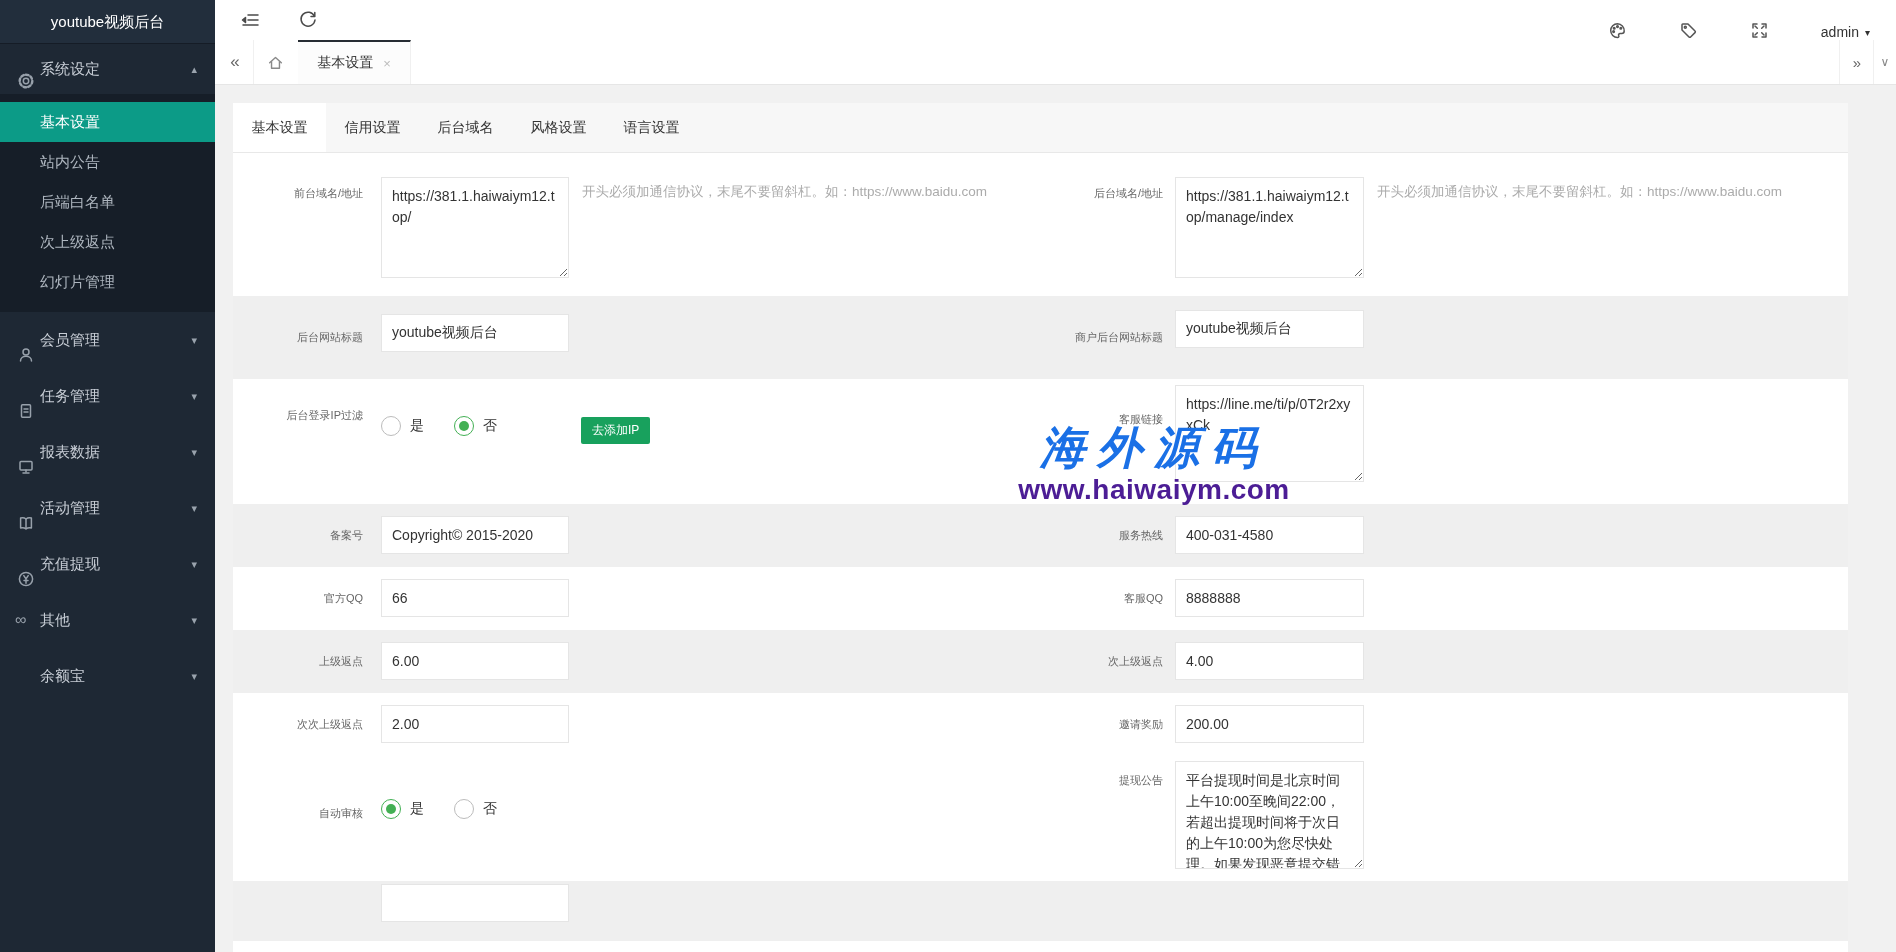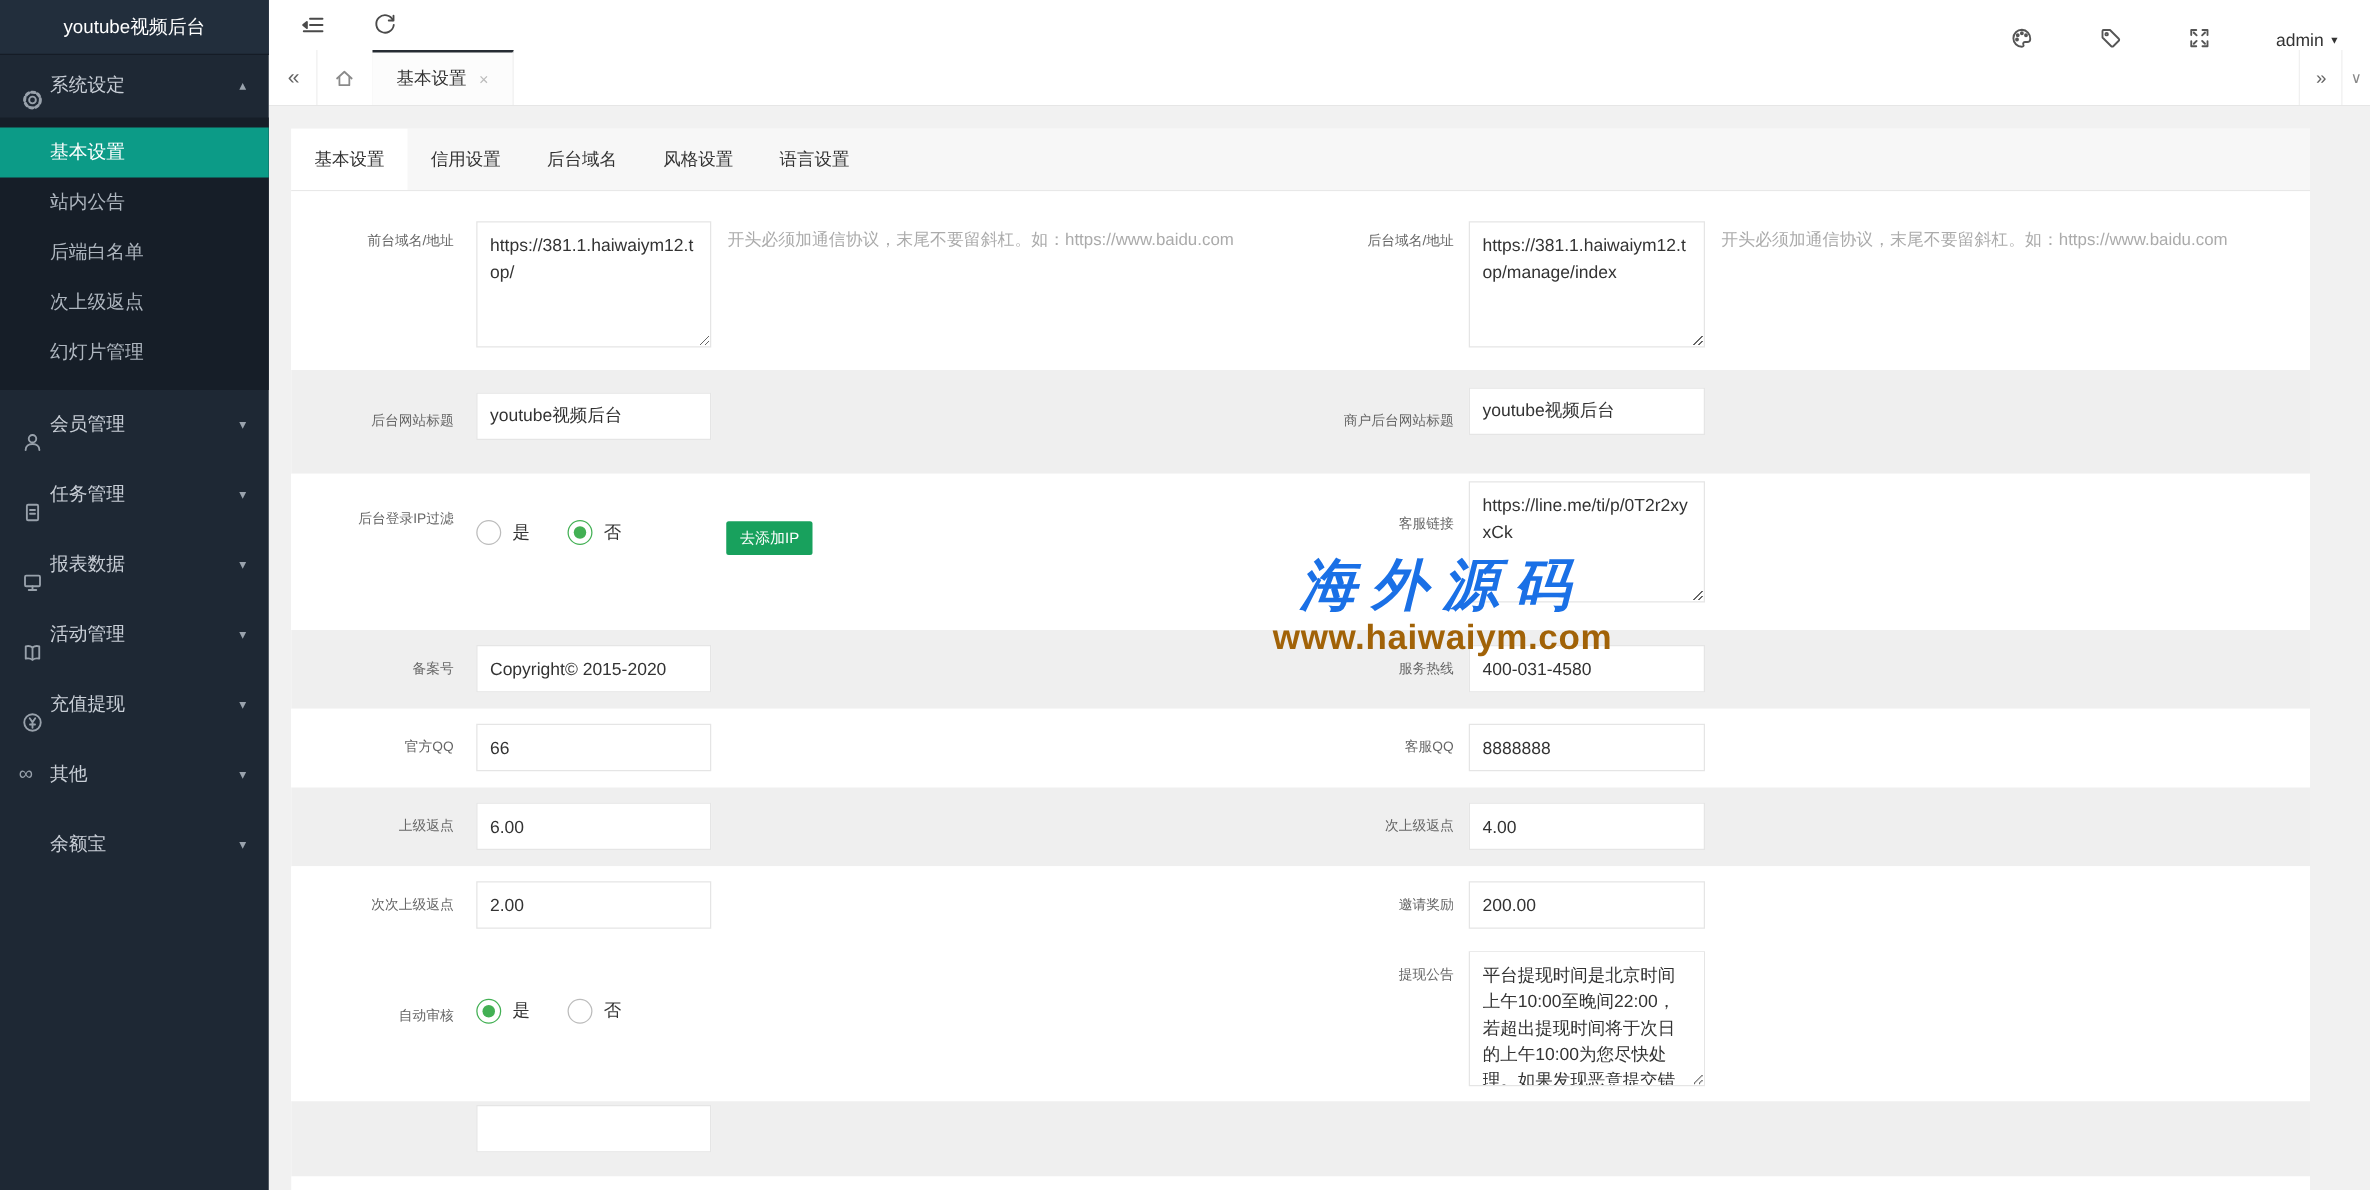--- a/index.html
+++ b/index.html
@@ -69,23 +69,23 @@
   .radio.checked::after{content:"";position:absolute;left:4px;top:4px;width:10px;height:10px;border-radius:50%;background:#43b054;}
   .radio-lab{margin:0 30px 0 9px;}
   .btn-green{position:absolute;background:#18a15d;color:#fff;font-size:12px;padding:5px 11px;border:none;border-radius:2px;cursor:pointer;font-family:inherit;}
   .notice-ta{overflow-y:scroll;}
   .notice-ta::-webkit-scrollbar{width:15px;}
   .notice-ta::-webkit-scrollbar-track{background:#f6f6f6;}
   .notice-ta::-webkit-scrollbar-thumb{background:#c9c9c9;}
   .notice-ta::-webkit-scrollbar-button{height:14px;background:#f6f6f6;}
 
   
-  .watermark{position:absolute;left:978px;top:418px;width:352px;z-index:50;text-align:center;pointer-events:none;margin-top:20px;}
+  .watermark{position:absolute;left:978px;top:418px;width:352px;z-index:50;text-align:center;pointer-events:none;}
   .wm1{font-family:"DejaVu Serif","Liberation Serif",serif;font-style:italic;font-weight:bold;font-size:45px;letter-spacing:12px;color:#1a70e6;white-space:nowrap;}
-  .wm2{font-family:"Liberation Sans",sans-serif;font-weight:bold;font-size:28px;color:#a16207;margin-top:-4px;letter-spacing:0.5px;}
+  .wm2{font-family:"Liberation Sans",sans-serif;font-weight:bold;font-size:28px;color:#4c1d95;margin-top:-4px;letter-spacing:0.5px;}
 </style>
 </head>
 <body>
 
 <div class="screen">
 
   <aside class="sidebar">
     <div class="logo">youtube视频后台</div>
 
     <div class="side-item">

